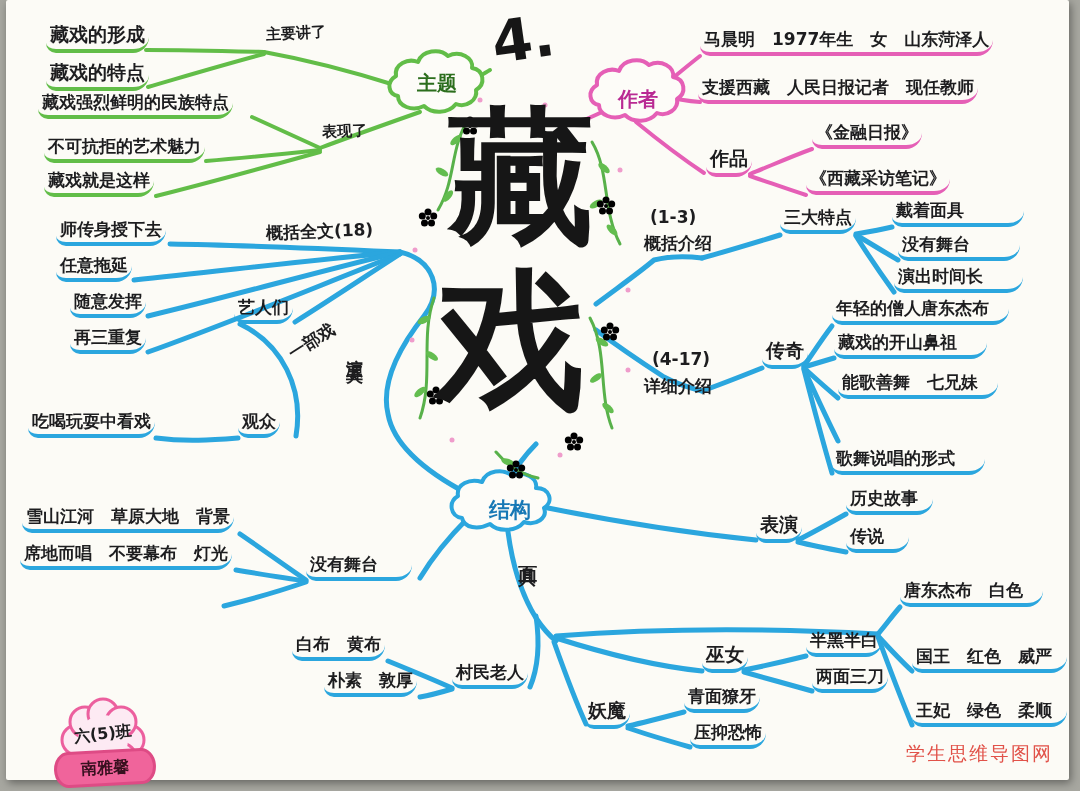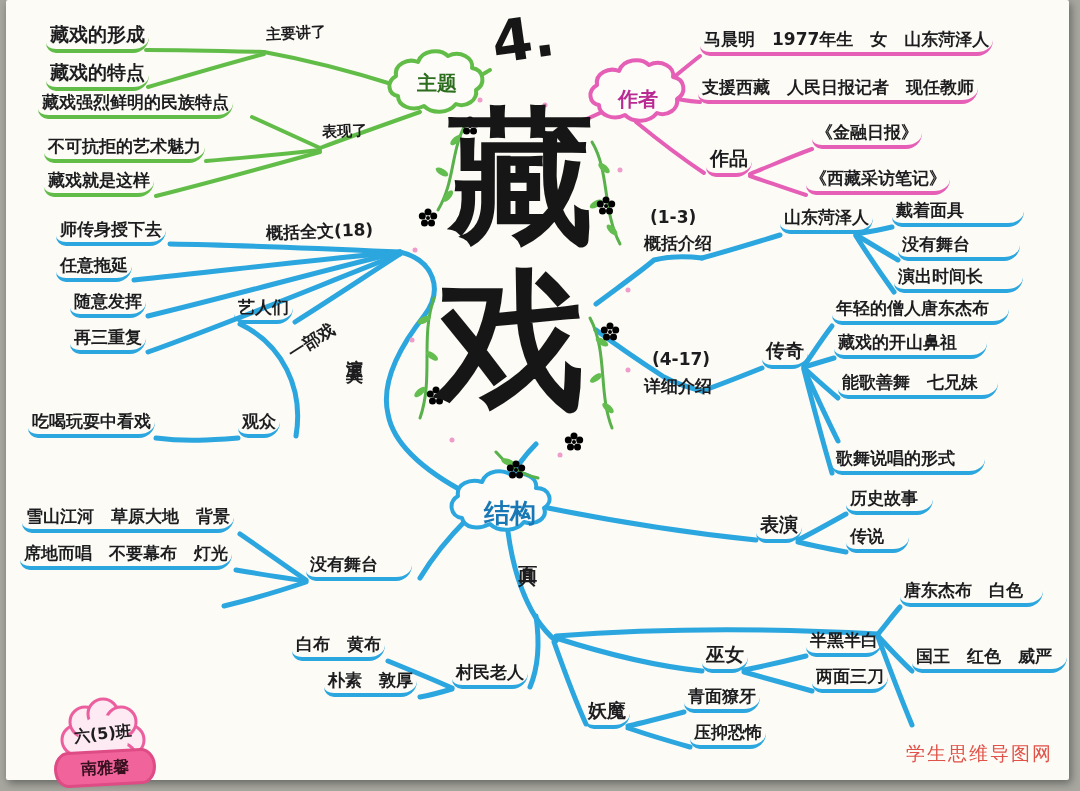--- a/index.html
+++ b/index.html
@@ -18,21 +18,21 @@
   .g-decor .leaf{fill:#63bd4f;stroke:none}
   .g-decor .dot{fill:#ef9ccb;stroke:none}
   .g-badge circle{fill:#fdeaf3;stroke:#ec5f9e;stroke-width:3}
   .g-badge circle.core{stroke:none}
   .n{position:absolute;font-weight:700;color:var(--ink);white-space:nowrap;font-size:17px;
      line-height:1.3;padding:0 4px 2px}
   .ub{border-bottom:4px solid var(--blue);border-radius:0 0 16px 10px}
   .ug{border-bottom:4px solid var(--green);border-radius:0 0 16px 10px}
   .up{border-bottom:4px solid var(--pink);border-radius:0 0 16px 10px}
   .lab{padding-bottom:0}
-  .fs15{font-size:15px}.fs18{font-size:19px}.fs20{font-size:20px}.fs21{font-size:26px}
+  .fs15{font-size:15px}.fs18{font-size:19px}.fs20{font-size:20px}.fs21{font-size:21px}
   .hub-green{color:#2c6e1d}.hub-pink{color:#b92a93}.hub-blue{color:#1778b5}
   .hubtxt{text-align:center;font-weight:800}
   .vert{writing-mode:vertical-rl;letter-spacing:3px}
   .tt{position:absolute;font-weight:900;color:#161616;line-height:1;font-family:"DejaVu Sans",sans-serif}
   .ribbon{position:absolute;left:54px;top:750px;width:96px;height:30px;background:var(--badge);
           border:3px solid #de4b85;border-radius:16px/55%;display:flex;align-items:center;
           justify-content:center;color:#38101f;font-weight:800;font-size:16px;transform:rotate(-3deg)}
   .wm{position:absolute;left:906px;top:741px;font-size:19px;letter-spacing:2px;color:var(--red);font-weight:500}
 </style>
 </head>
@@ -202,21 +202,21 @@
   <div class="n ub" style="left:70px;top:290px">随意发挥</div>
   <div class="n ub" style="left:70px;top:326px">再三重复</div>
   <div class="n ub" style="left:234px;top:296px">艺人们</div>
   <div class="n lab" style="left:282px;top:330px;transform:rotate(-32deg)">一部戏</div>
   <div class="n lab vert" style="left:340px;top:346px;height:96px">演三五天</div>
   <div class="n ub" style="left:28px;top:410px">吃喝玩耍中看戏</div>
   <div class="n ub" style="left:238px;top:410px">观众</div>
 
   <div class="n lab" style="left:646px;top:206px">(1-3)</div>
   <div class="n lab" style="left:640px;top:232px">概括介绍</div>
-  <div class="n ub" style="left:780px;top:206px">山东菏泽人</div>
+  <div class="n ub" style="left:780px;top:206px">三大特点</div>
   <div class="n ub" style="left:892px;top:199px;padding-right:60px">戴着面具</div>
   <div class="n ub" style="left:898px;top:233px;padding-right:50px">没有舞台</div>
   <div class="n ub" style="left:894px;top:265px;padding-right:40px">演出时间长</div>
 
   <div class="n lab" style="left:648px;top:348px">(4-17)</div>
   <div class="n lab" style="left:640px;top:375px">详细介绍</div>
   <div class="n ub fs18" style="left:762px;top:338px">传奇</div>
   <div class="n ub" style="left:834px;top:331px;padding-right:30px">藏戏的开山鼻祖</div>
   <div class="n ub" style="left:832px;top:297px;padding-right:20px">年轻的僧人唐东杰布</div>
   <div class="n ub" style="left:838px;top:371px;padding-right:20px">能歌善舞　七兄妹</div>
@@ -234,19 +234,20 @@
   <div class="n ub" style="left:292px;top:633px">白布　黄布</div>
   <div class="n ub" style="left:324px;top:669px">朴素　敦厚</div>
   <div class="n ub fs18" style="left:584px;top:698px">妖魔</div>
   <div class="n ub" style="left:684px;top:685px">青面獠牙</div>
   <div class="n ub" style="left:690px;top:721px">压抑恐怖</div>
   <div class="n ub fs18" style="left:702px;top:642px">巫女</div>
   <div class="n ub" style="left:806px;top:629px">半黑半白</div>
   <div class="n ub" style="left:812px;top:665px">两面三刀</div>
   <div class="n ub" style="left:912px;top:645px;padding-right:15px">国王　红色　威严</div>
   <div class="n ub" style="left:900px;top:579px;padding-right:20px">唐东杰布　白色</div>
+  <div class="n ub" style="left:912px;top:699px;padding-right:15px">王妃　绿色　柔顺</div>
 
   <div class="n lab" style="left:70px;top:724px;font-size:16px;transform:rotate(-6deg)">六(5)班</div>
   <div class="ribbon">
     <span>南雅馨</span>
   </div>
   <div class="wm">学生思维导图网</div>
 </div>
 
 </body></html>

